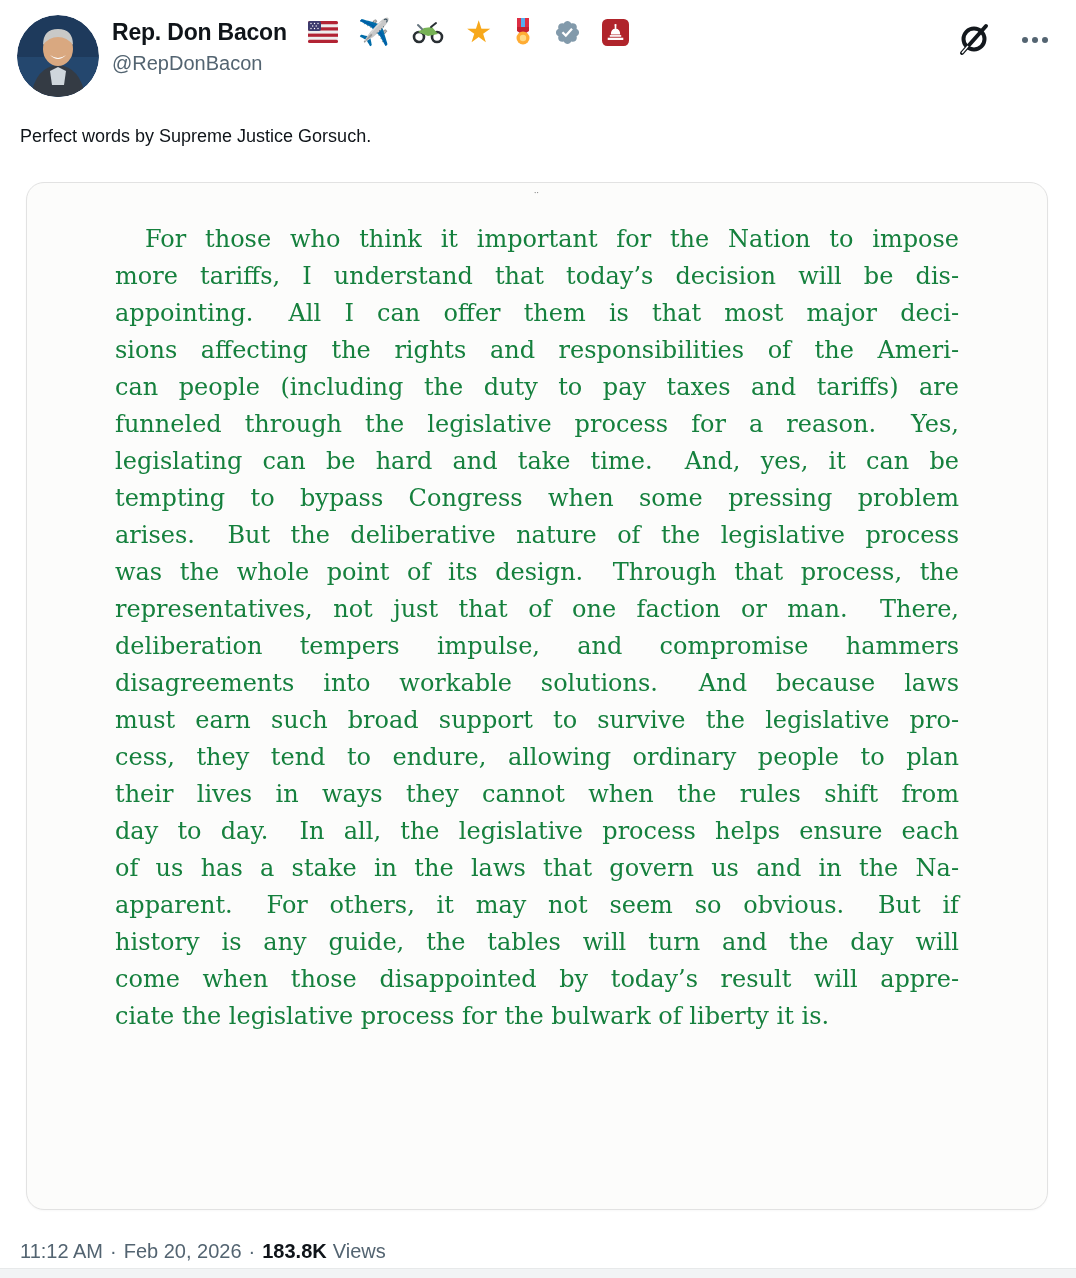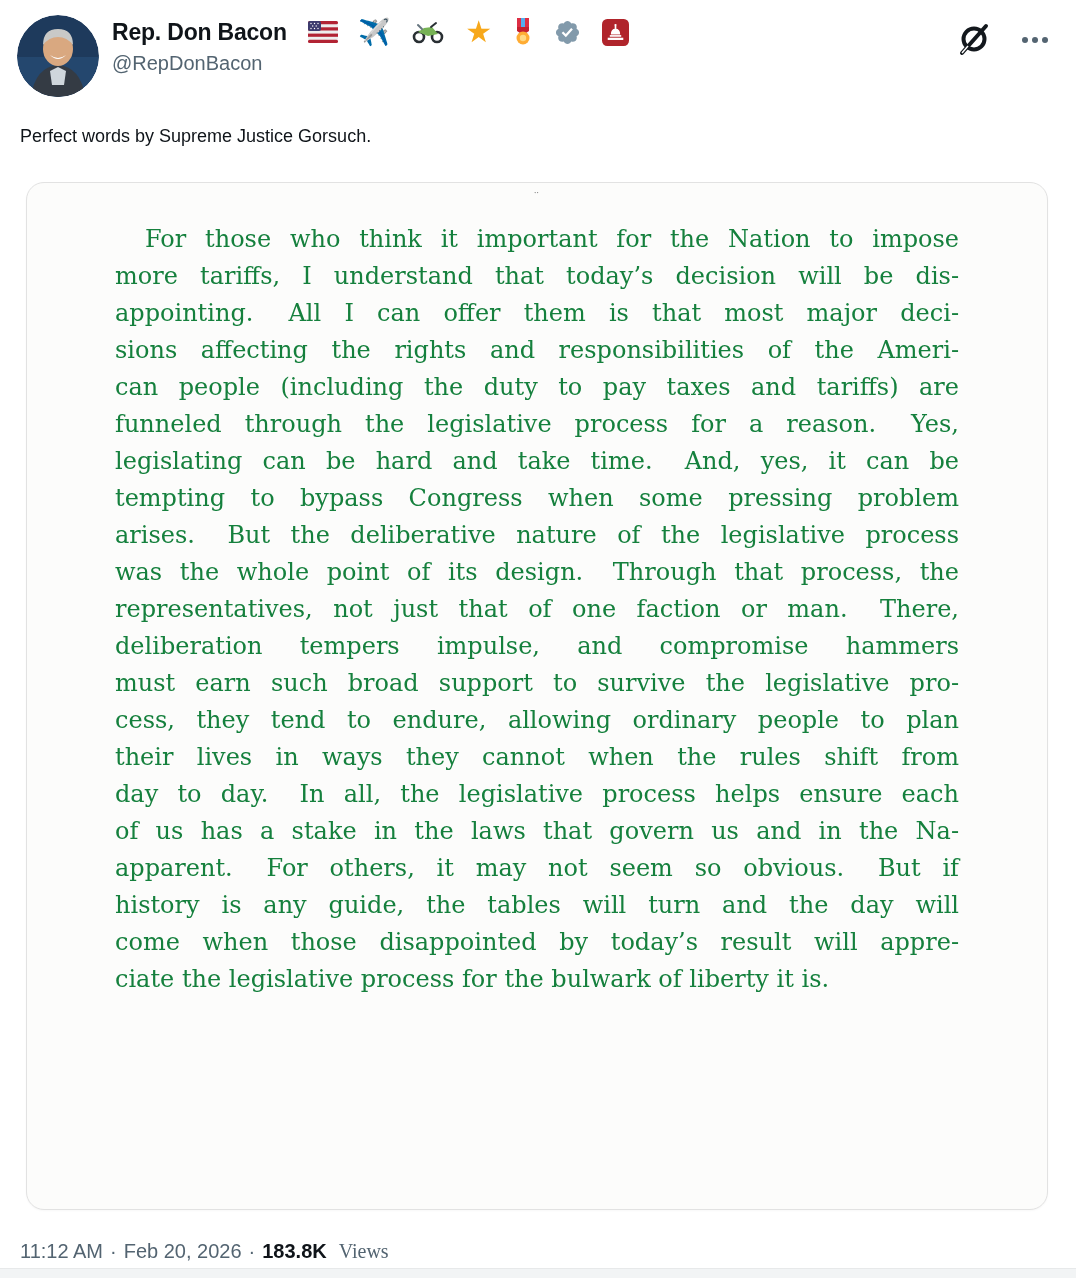--- a/index.html
+++ b/index.html
@@ -30,21 +30,21 @@
   .doc-text{
     position:absolute;left:88px;right:88px;top:38px;
     font-family:"DejaVu Serif", serif;font-size:24px;line-height:37px;color:#15803d;
   }
   .doc-line{text-align:justify;text-align-last:justify;}
   .doc-line.first{text-indent:30px;}
   .doc-line.last{text-align-last:left;}
   .footer{position:absolute;left:20px;top:1240px;font-size:20px;color:#536471;white-space:nowrap;}
   .footer .dot{margin:0 7px;}
   .footer .views-count{font-weight:bold;color:#0f1419;}
-  .footer .views-label{margin-left:12px;font-family:Liberation Serif, serif;}
+  .footer .views-label{margin-left:6px;}
   .bottom-strip{position:absolute;left:0;bottom:0;width:100%;height:9px;background:#f2f4f5;border-top:1px solid #e7e9ea;}
 </style>
 </head>
 <body>
 
 <article>
 
   <div class="avatar">
     <svg width="82" height="82" viewBox="0 0 82 82">
       <defs>
@@ -158,20 +158,21 @@
         <div class="doc-line">appointing.  All I can offer them is that most major deci-</div>
         <div class="doc-line">sions affecting the rights and responsibilities of the Ameri-</div>
         <div class="doc-line">can people (including the duty to pay taxes and tariffs) are</div>
         <div class="doc-line">funneled through the legislative process for a reason.  Yes,</div>
         <div class="doc-line">legislating can be hard and take time.  And, yes, it can be</div>
         <div class="doc-line">tempting to bypass Congress when some pressing problem</div>
         <div class="doc-line">arises.  But the deliberative nature of the legislative process</div>
         <div class="doc-line">was the whole point of its design.  Through that process, the</div>
         <div class="doc-line">representatives, not just that of one faction or man.  There,</div>
         <div class="doc-line">deliberation tempers impulse, and compromise hammers</div>
+        <div class="doc-line">disagreements into workable solutions.  And because laws</div>
         <div class="doc-line">must earn such broad support to survive the legislative pro-</div>
         <div class="doc-line">cess, they tend to endure, allowing ordinary people to plan</div>
         <div class="doc-line">their lives in ways they cannot when the rules shift from</div>
         <div class="doc-line">day to day.  In all, the legislative process helps ensure each</div>
         <div class="doc-line">of us has a stake in the laws that govern us and in the Na-</div>
         <div class="doc-line">apparent.  For others, it may not seem so obvious.  But if</div>
         <div class="doc-line">history is any guide, the tables will turn and the day will</div>
         <div class="doc-line">come when those disappointed by today’s result will appre-</div>
         <div class="doc-line last">ciate the legislative process for the bulwark of liberty it is.</div>
       </div>

